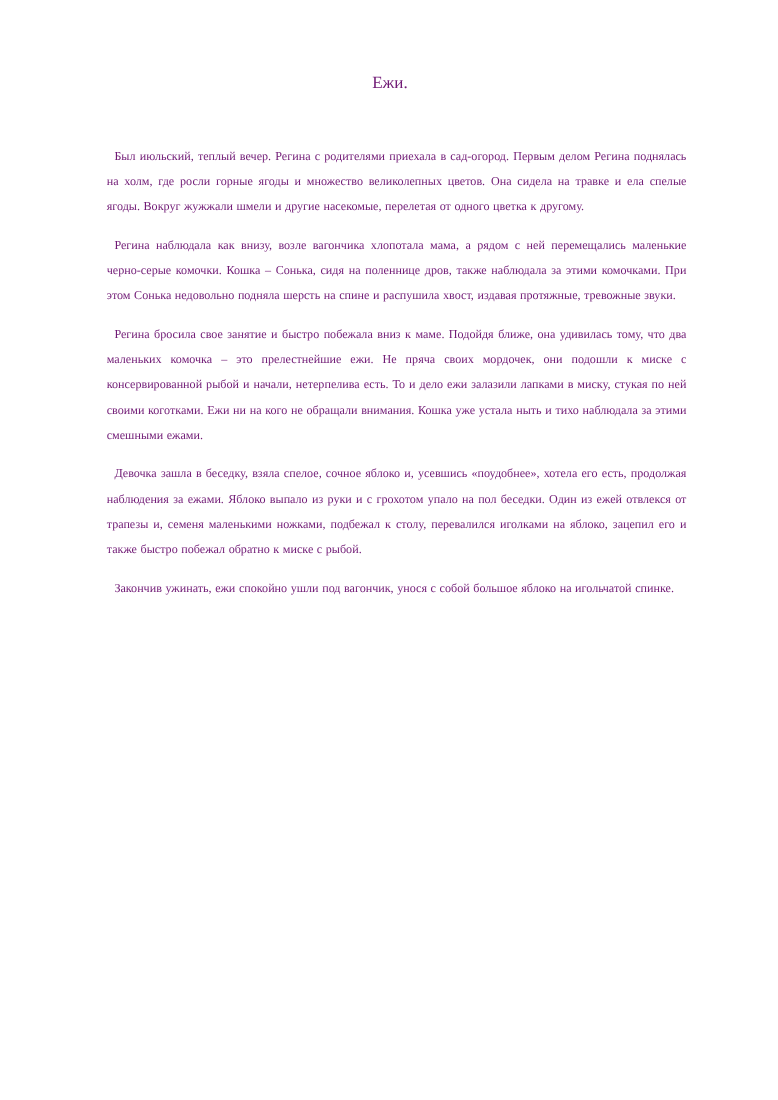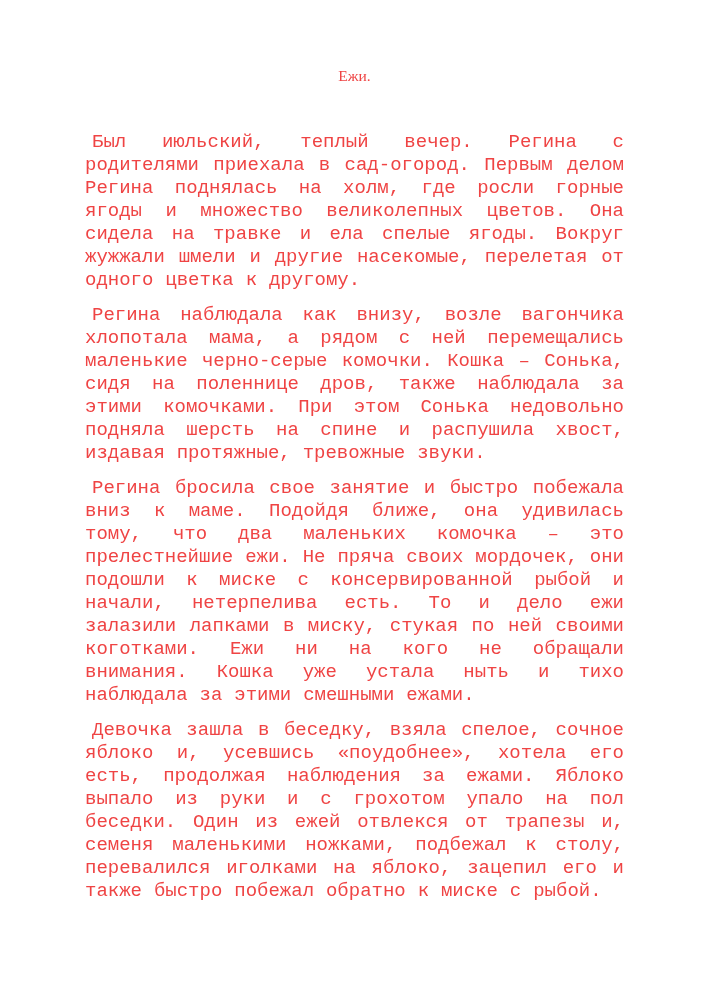--- a/index.html
+++ b/index.html
@@ -7,56 +7,56 @@
       padding: 0;
       background: #ffffff;
     }
     .page {
       position: relative;
       width: 707px;
       height: 1000px;
       background: #ffffff;
       overflow: hidden;
       font-family: "Liberation Serif", "DejaVu Serif", serif;
-      color: #ef4444;
+      color: #701a75;
       box-sizing: border-box;
     }
     .content {
       position: absolute;
       left: 85px;
       top: 64px;
       width: 539px;
     }
     .doc-title {
       font-size: 15.5px;
       font-weight: normal;
       line-height: 23px;
       text-align: center;
       margin: 0 0 44px 0;
     }
     .doc-paragraph {
-      font-size: 19px;
+      font-size: 11px;
       line-height: 23px;
       text-align: justify;
       text-indent: 7px;
-      margin: 0 0 12px 0;
+      margin: 0 0 12px 12px;
       word-spacing: 0.5px;
-      font-family: Liberation Mono, monospace;
     }
   </style>
 </head>
 <body>
 
 <div class="page">
   <div class="content">
     <h1 class="doc-title">Ежи.</h1>
 
     <p class="doc-paragraph">Был июльский, теплый вечер. Регина с родителями приехала в сад-огород. Первым делом Регина поднялась на холм, где росли горные ягоды и множество великолепных цветов. Она сидела на травке и ела спелые ягоды. Вокруг жужжали шмели и другие насекомые, перелетая от одного цветка к другому.</p>
 
     <p class="doc-paragraph">Регина наблюдала как внизу, возле вагончика хлопотала мама, а рядом с ней перемещались маленькие черно-серые комочки. Кошка – Сонька, сидя на поленнице дров, также наблюдала за этими комочками. При этом Сонька недовольно подняла шерсть на спине и распушила хвост, издавая протяжные, тревожные звуки.</p>
 
     <p class="doc-paragraph">Регина бросила свое занятие и быстро побежала вниз к маме. Подойдя ближе, она удивилась тому, что два маленьких комочка – это прелестнейшие ежи. Не пряча своих мордочек, они подошли к миске с консервированной рыбой и начали, нетерпелива есть. То и дело ежи залазили лапками в миску, стукая по ней своими коготками. Ежи ни на кого не обращали внимания. Кошка уже устала ныть и тихо наблюдала за этими смешными ежами.</p>
 
     <p class="doc-paragraph">Девочка зашла в беседку, взяла спелое, сочное яблоко и, усевшись «поудобнее», хотела его есть, продолжая наблюдения за ежами. Яблоко выпало из руки и с грохотом упало на пол беседки. Один из ежей отвлекся от трапезы и, семеня маленькими ножками, подбежал к столу, перевалился иголками на яблоко, зацепил его и также быстро побежал обратно к миске с рыбой.</p>
 
+    <p class="doc-paragraph">Закончив ужинать, ежи спокойно ушли под вагончик, унося с собой большое яблоко на игольчатой спинке.</p>
 
   </div>
 </div>
 
 </body></html>

